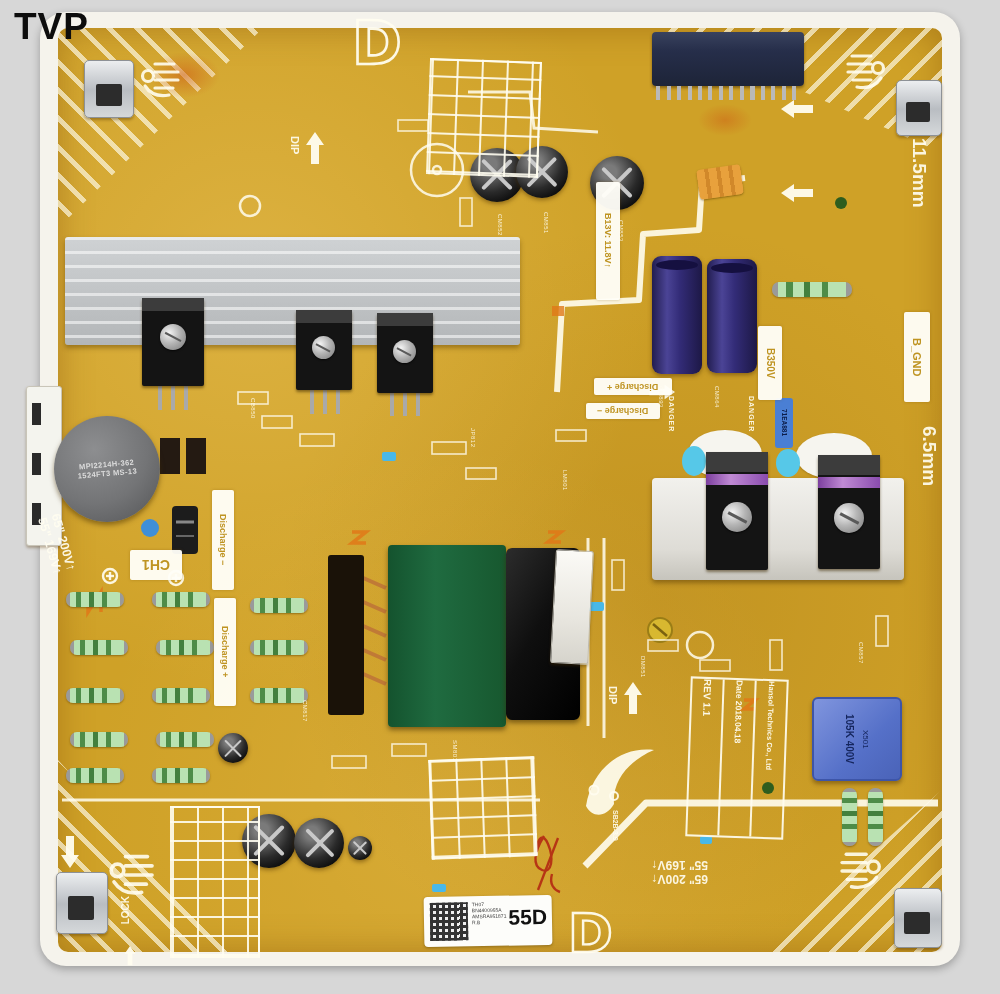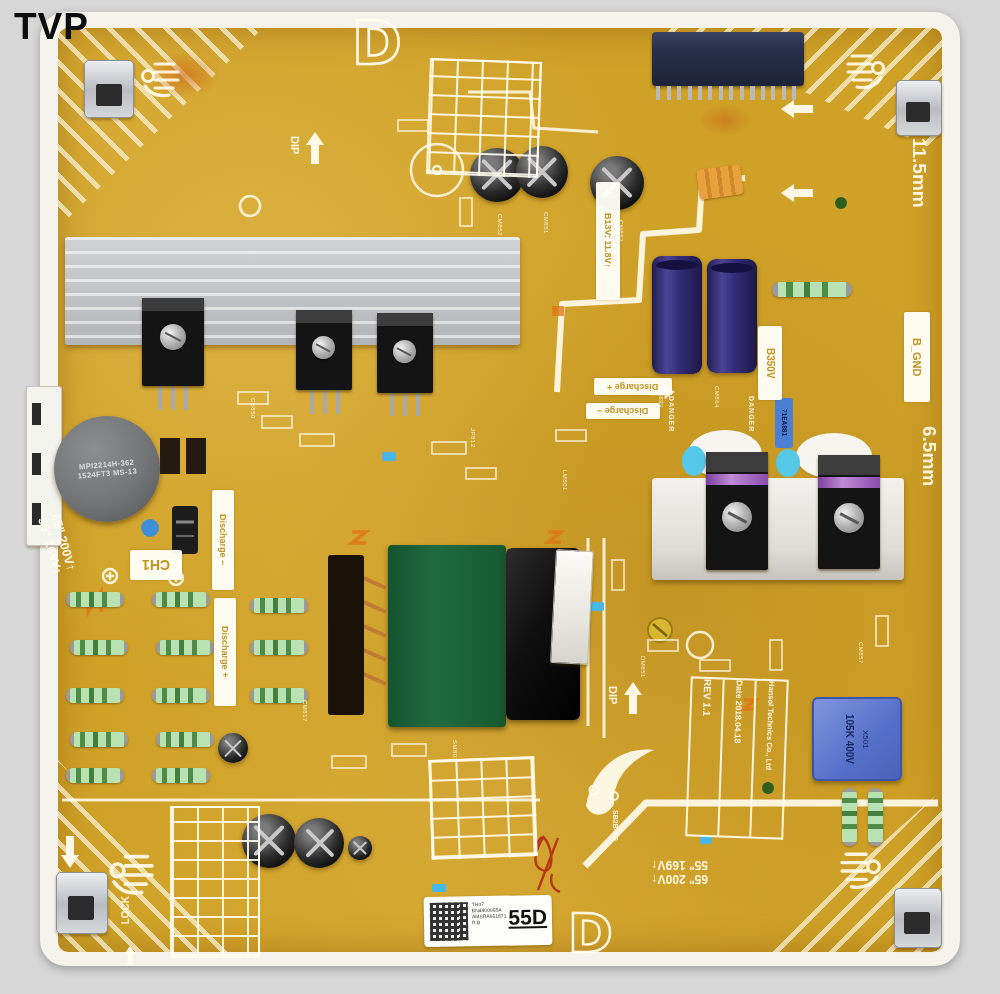--- a/index.html
+++ b/index.html
@@ -365,21 +365,21 @@
   <div class="lab" style="left:424px;top:896px;width:128px;height:50px;background:#fdfdfa;border-radius:4px;transform:rotate(-1deg);box-shadow:0 1px 3px rgba(60,40,0,.4);">
     <div style="position:absolute;left:6px;top:6px;width:38px;height:38px;background:
       repeating-linear-gradient(0deg,#333 0 3px, transparent 3px 6px),
       repeating-linear-gradient(90deg,#333 0 3px, #eee 3px 6px);"></div>
     <div style="position:absolute;left:48px;top:5px;color:#444;font-size:5px;line-height:6px;">
       <div>TH07</div>
       <div>BN4400955A</div>
       <div>AMSRA951871</div>
       <div>R.B</div>
     </div>
-    <div style="position:absolute;right:5px;top:10px;font-size:21px;font-weight:800;color:#111;text-decoration:underline;">55D</div>
+    <div style="position:absolute;right:5px;top:10px;font-size:21px;font-weight:800;color:#111;">55D</div>
   </div>
 
   <div id="refdes-layer">
       <span class="refdes vtext" style="left: 497px; top: 214px;">CM852</span>
       <span class="refdes vtext" style="left: 543px; top: 212px;">CM851</span>
       <span class="refdes vtext" style="left: 618px; top: 220px;">CM853</span>
       <span class="refdes vtext" style="left: 658px; top: 386px;">CM893</span>
       <span class="refdes vtext" style="left: 714px; top: 386px;">CM864</span>
       <span class="refdes vtext" style="left: 250px; top: 398px;">CB850</span>
       <span class="refdes vtext" style="left: 470px; top: 428px;">JP812</span>

